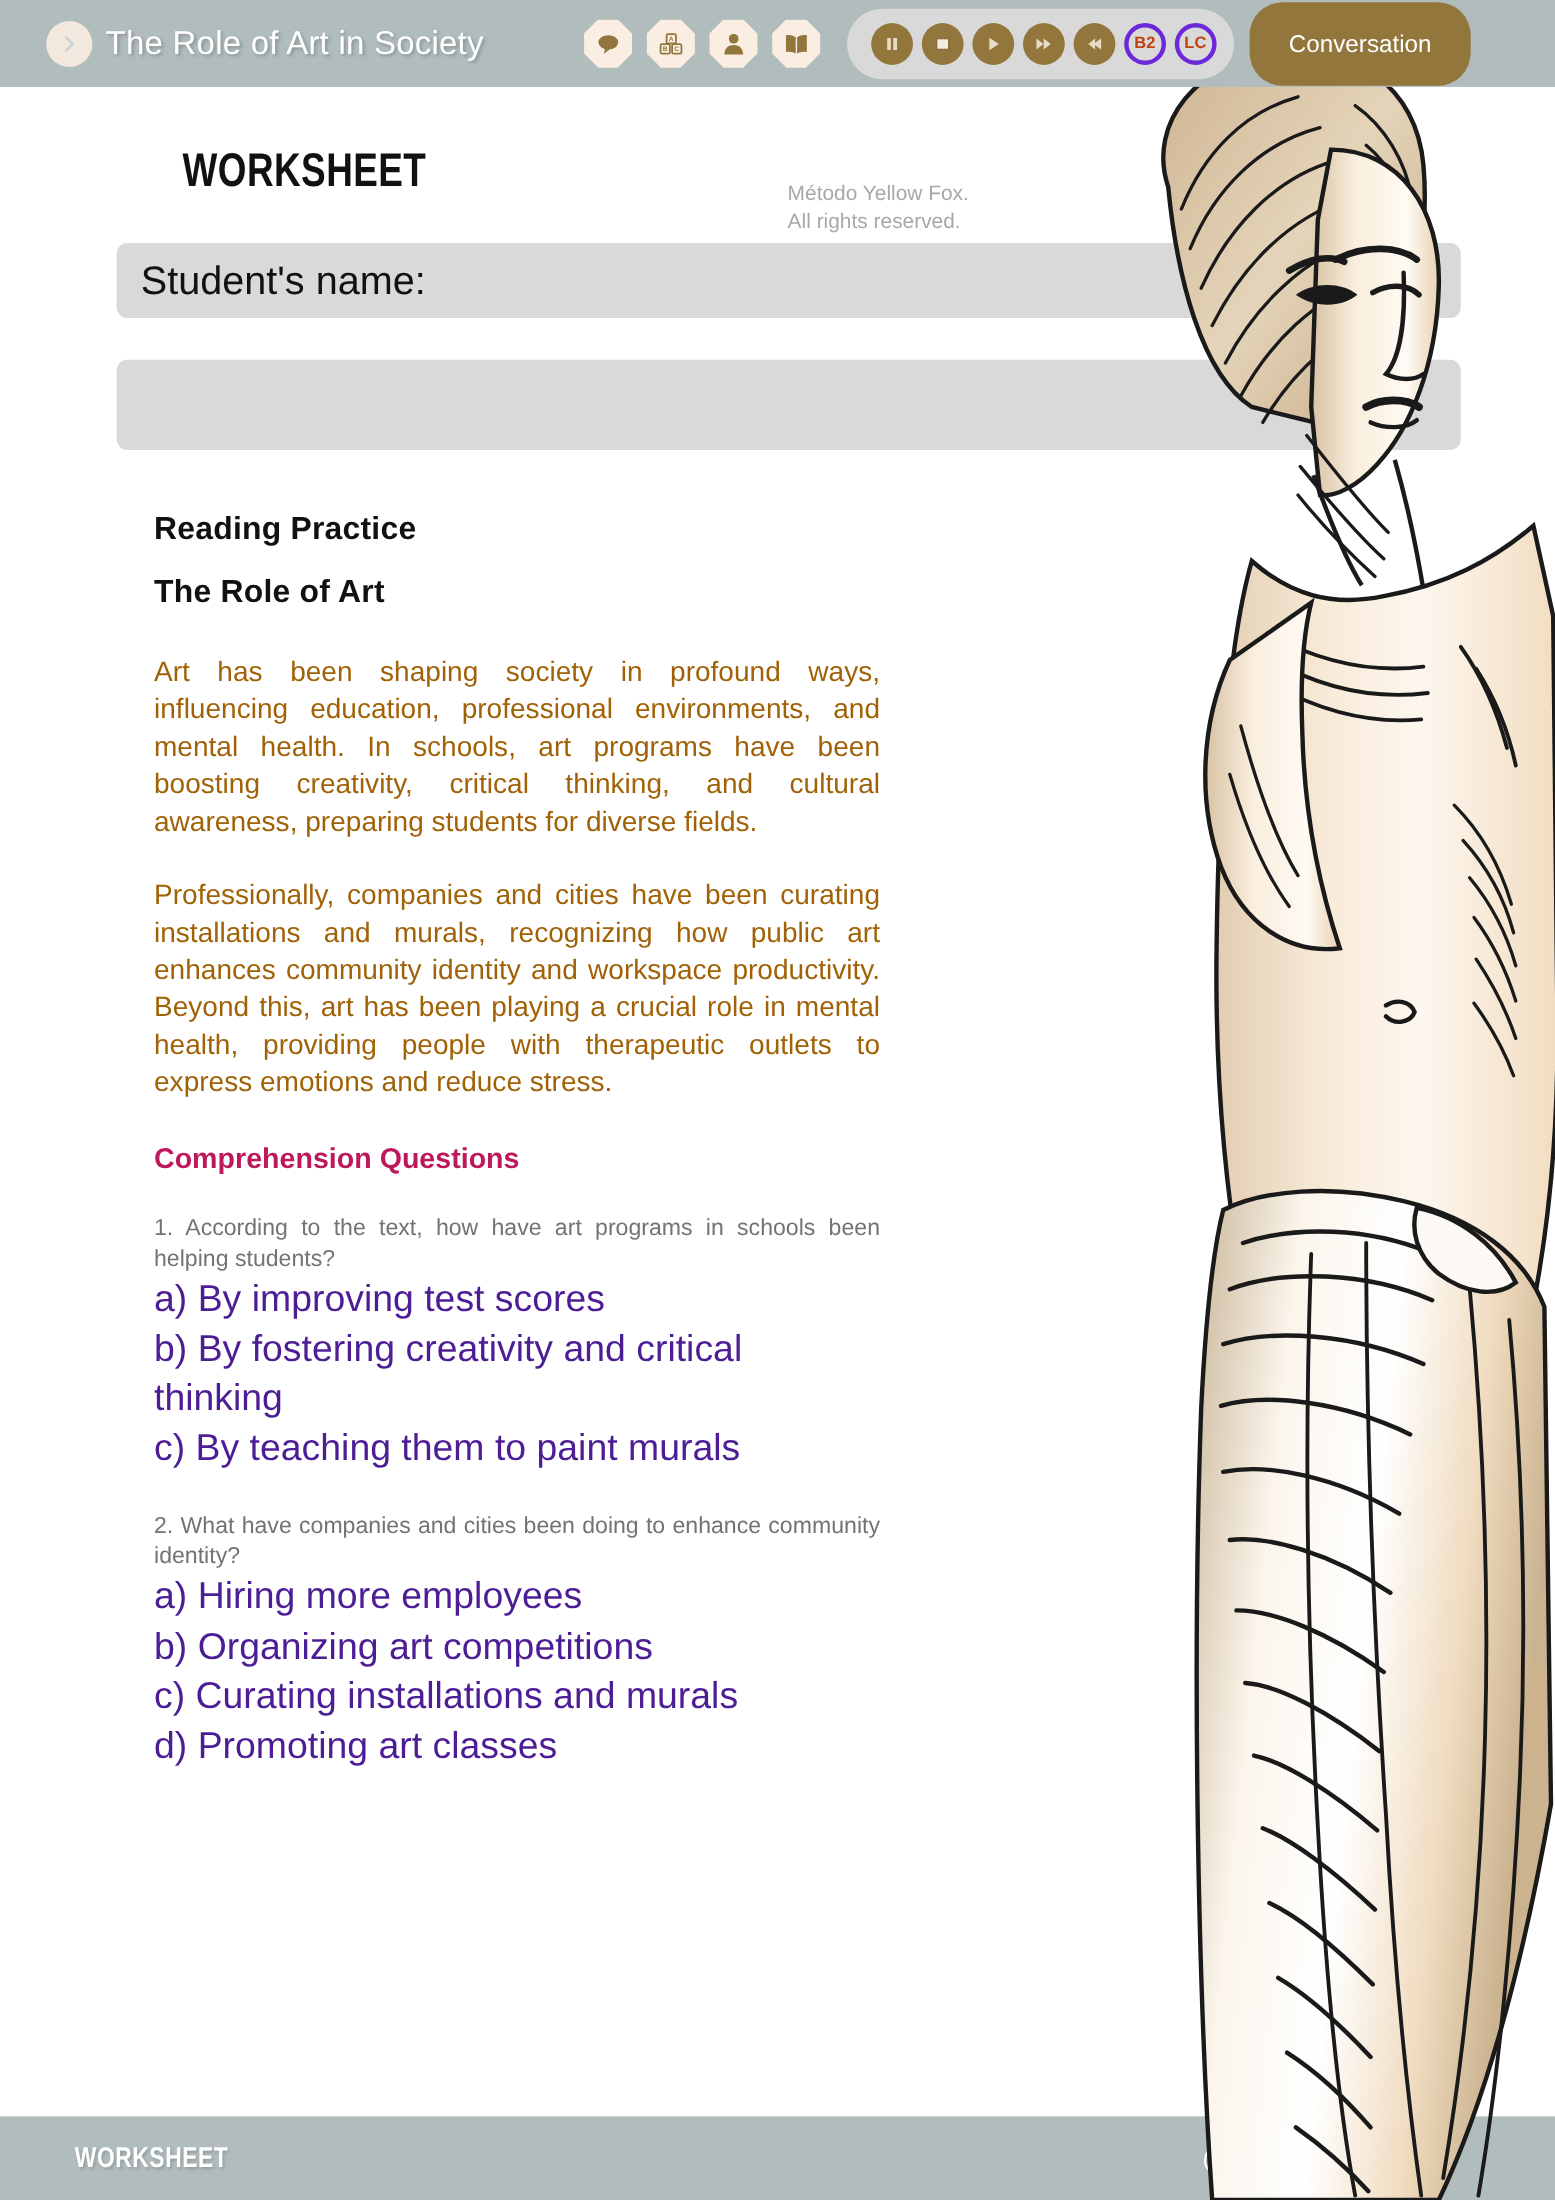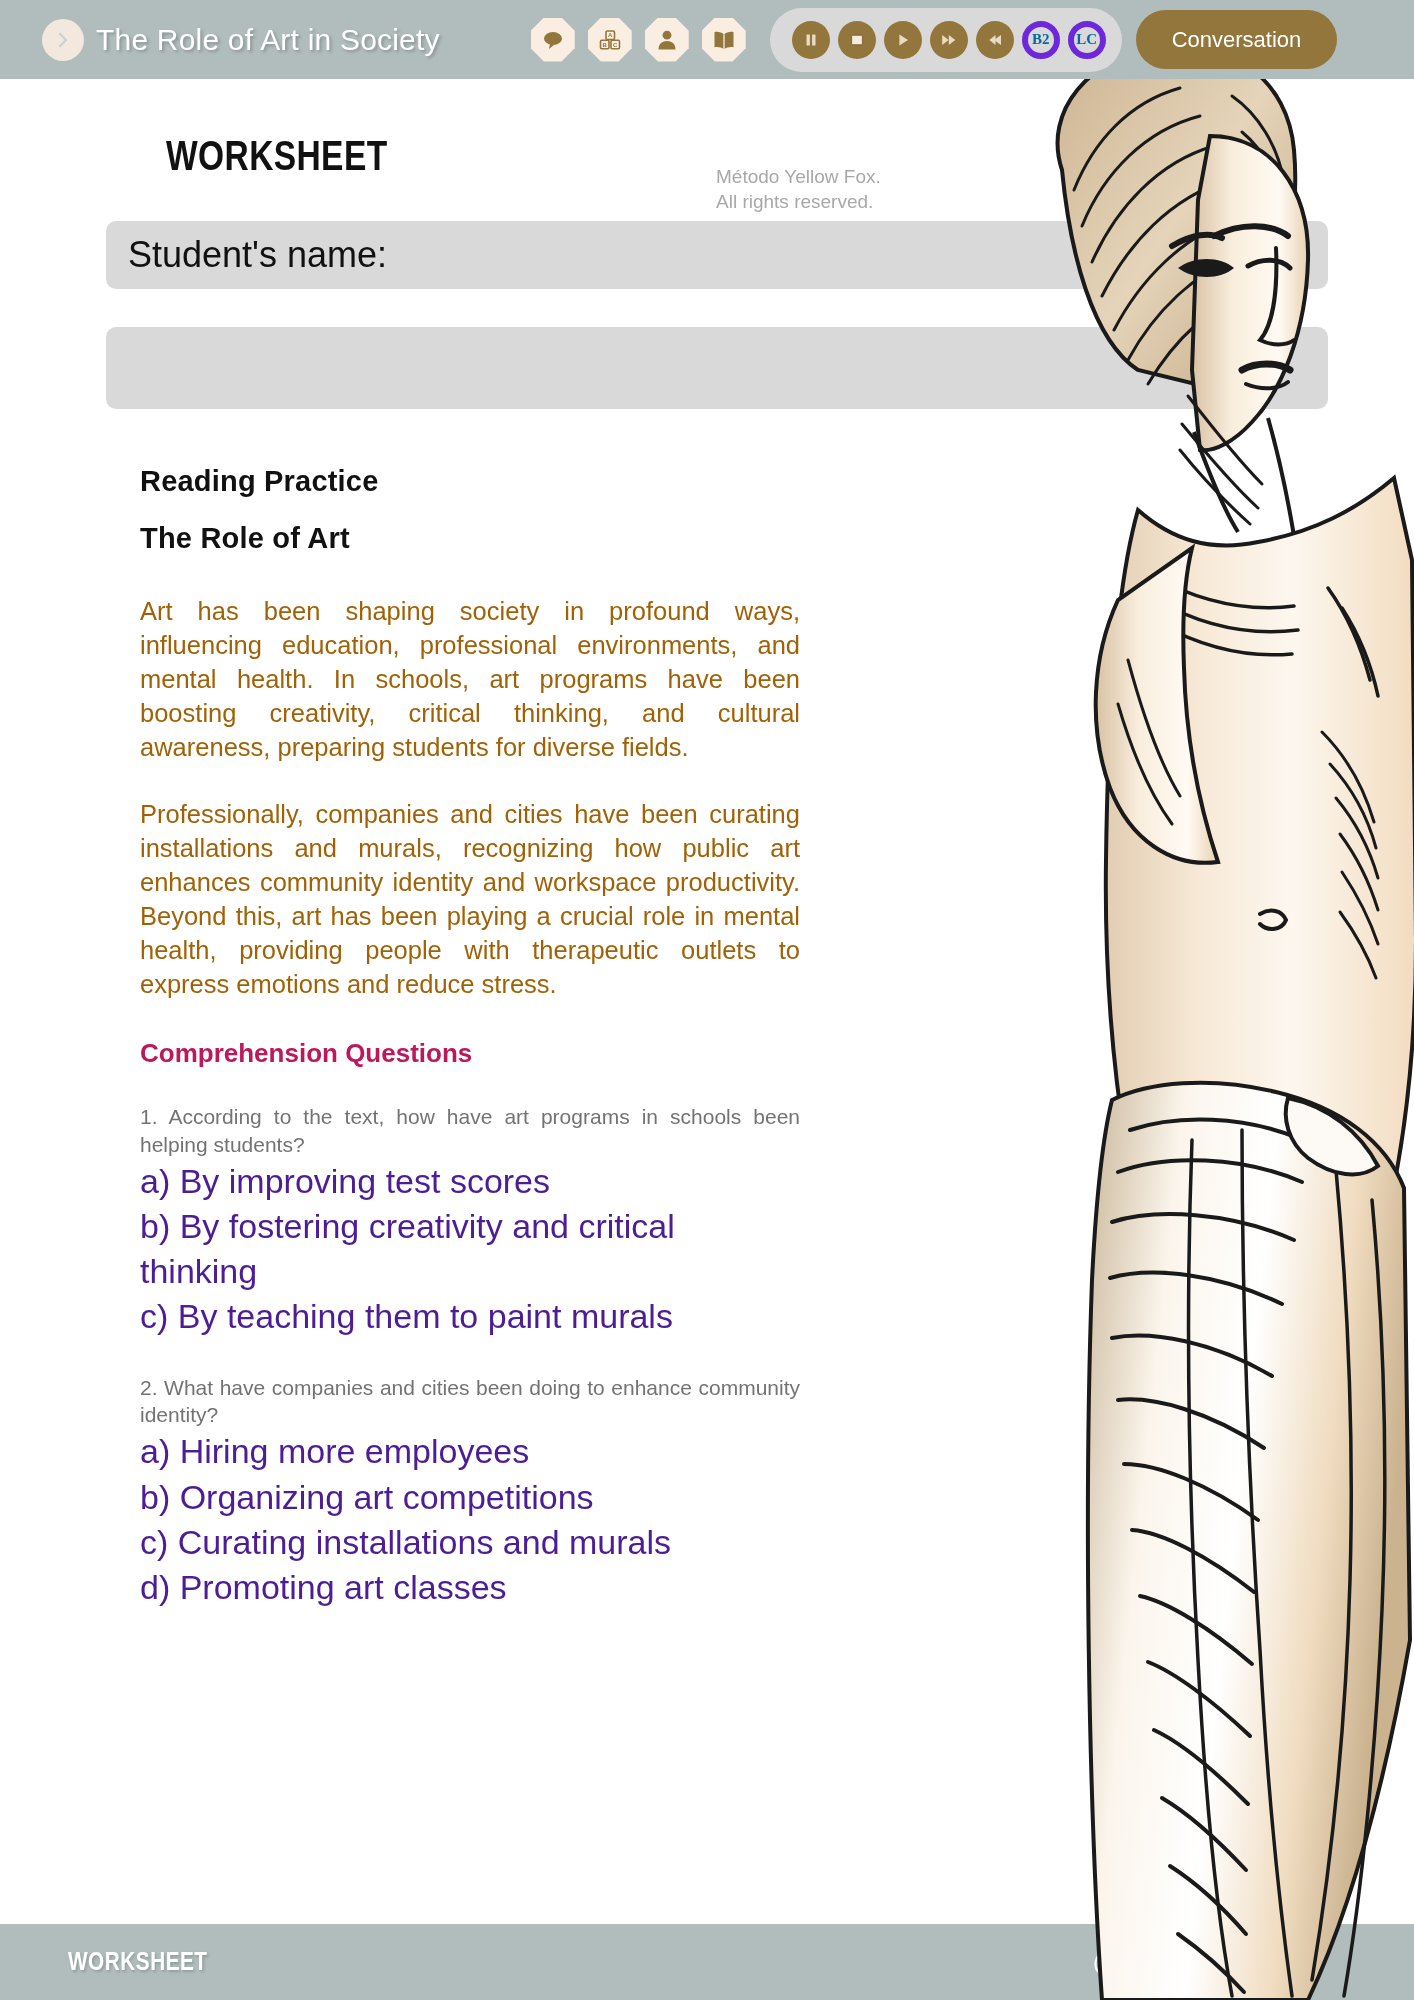--- a/index.html
+++ b/index.html
@@ -94,35 +94,35 @@
     align-items: center;
     justify-content: center;
     cursor: pointer;
     flex: 0 0 auto;
   }
   .pbtn svg { display:block; }
   .lvl {
     width: 38px; height: 38px;
     border-radius: 50%;
     background: transparent;
-    border: 6px solid #6d28d9;
-    color: #0369a1;
+    border: 4px solid #6d28d9;
+    color: #c2410c;
     font-size: 15px;
     font-weight: 700;
     display: flex;
     align-items: center;
     justify-content: center;
     flex: 0 0 auto;
     cursor: pointer;
-    font-family: Liberation Serif, serif;
+    font-family: Liberation Sans, sans-serif;
   }
 
   .conv-btn {
     margin-left: 14px;
-    height: 59px;
+    height: 76px;
     padding: 0 36px;
     border-radius: 30px;
     background: #93763c;
     color: #ffffff;
     font-size: 22px;
     display: flex;
     align-items: center;
     justify-content: center;
     cursor: pointer;
     border: none;

